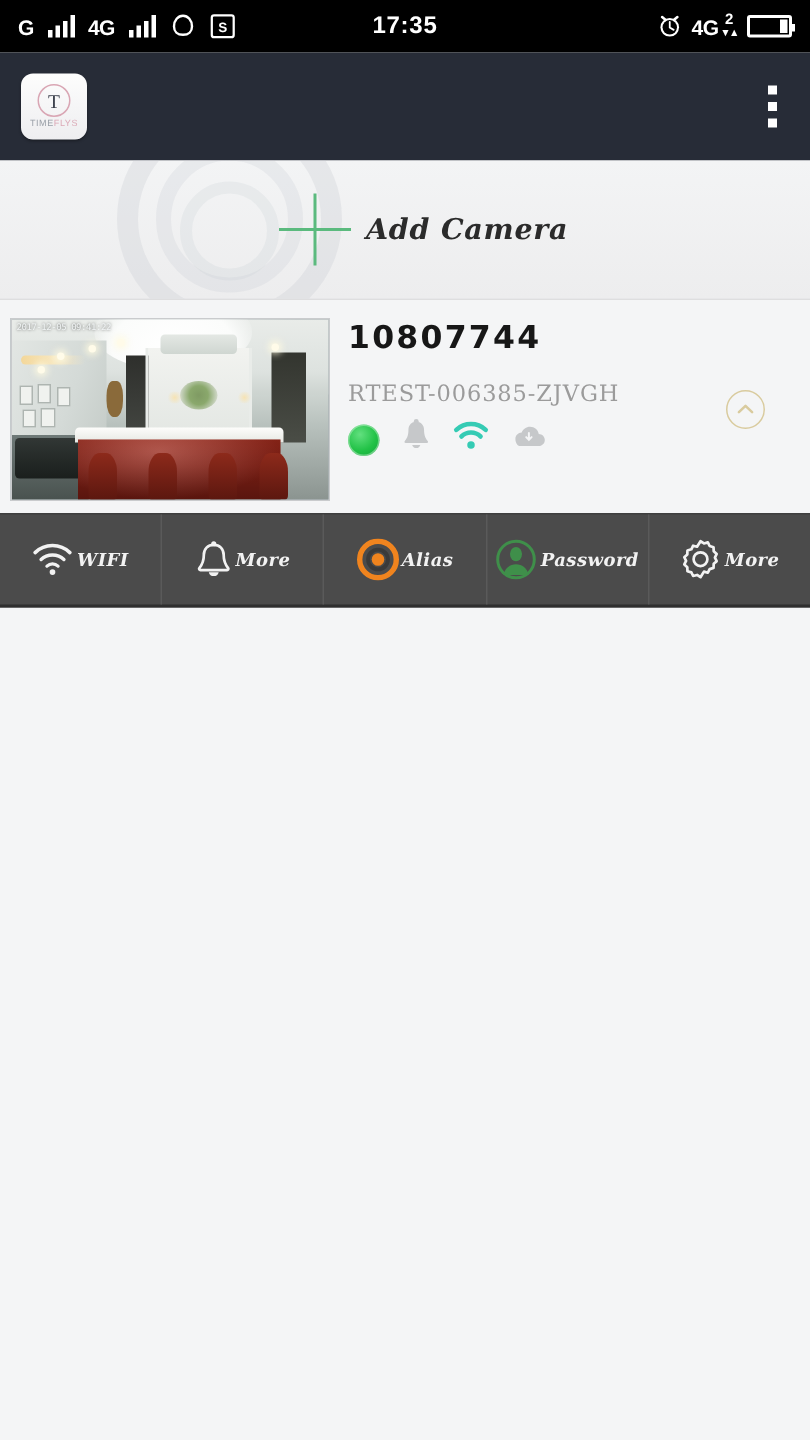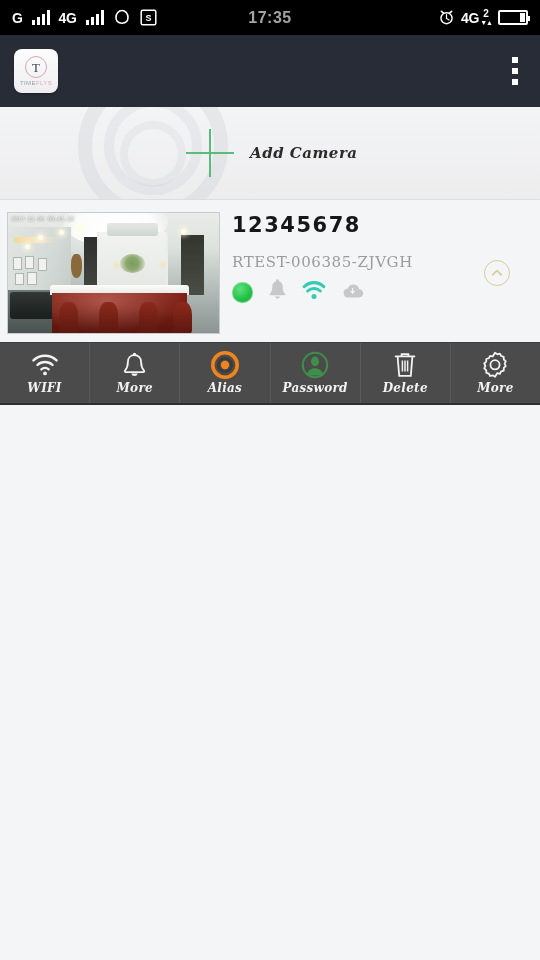--- a/index.html
+++ b/index.html
@@ -52,21 +52,21 @@
     top: 0; height: 35px;
     display: flex;
     align-items: center;
     justify-content: center;
     pointer-events: none;
   }
   .sb-clock-text {
     font-size: 16px;
     font-weight: bold;
     letter-spacing: 0.5px;
-    color: #a3a3a3;
+    color: #ffffff;
   }
   .net-label {
     font-size: 14px;
     font-weight: bold;
     color: #ffffff;
     letter-spacing: -0.3px;
   }
   .bars {
     display: flex;
     align-items: flex-end;
@@ -255,25 +255,25 @@
     left: 50%; top: 0;
     width: 2px; height: 48px;
     margin-left: -1px;
   }
   .plus-icon:after {
     top: 50%; left: 0;
     height: 2px; width: 48px;
     margin-top: -1px;
   }
   .add-label {
-    margin-left: 16px;
+    margin-left: 10px;
     font-family: "DejaVu Serif", serif;
     font-style: italic;
     font-weight: bold;
-    font-size: 15px;
+    font-size: 19px;
     color: #2b2b2b;
     letter-spacing: 0.5px;
   }
 
   
   .cam-list { background: #f4f5f6; }
 
   .cam-item {
     position: relative;
     display: flex;
@@ -472,21 +472,21 @@
   .action-bar {
     display: flex;
     height: 63px;
     background: #4b4b4b;
     border-top: 1px solid #3f3f3f;
     border-bottom: 2px solid #2f2f2f;
   }
   .action-item {
     flex: 1 1 0;
     display: flex;
-    flex-direction: column;
+    flex-direction: row;
     align-items: center;
     justify-content: center;
     gap: 2px;
     border-right: 1px solid #5a5a5a;
   }
   .action-item:last-child { border-right: none; text-align: center; }
   .action-icon { height: 28px; display: flex; align-items: center; justify-content: center; }
   .action-label {
     font-family: "DejaVu Serif", serif;
     font-style: italic;
@@ -621,21 +621,21 @@
         <div class="barfront"></div>
         <div class="barshadow"></div>
         <div class="stool s1"></div>
         <div class="stool s2"></div>
         <div class="stool s3"></div>
         <div class="stool s4"></div>
         <div class="tsoverlay">2017-12-05 09:41:22</div>
       </div>
 
       <div class="cam-info">
-        <div class="cam-name">12345678</div>
+        <div class="cam-name">10807744</div>
         <div class="cam-uid">RTEST-006385-ZJVGH</div>
 
         <div class="cam-status-icons">
           <span class="dot-online"></span>
 
           <span class="bell-gray">
             <svg width="21" height="23" viewBox="0 0 21 23">
               <path d="M10.5 2.2c-3.1 0-5.2 2.2-5.2 5.3 0 4.4-1.4 6.2-2.5 7.6-.4.5 0 1.2.6 1.2h14.2c.7 0 1-.7.6-1.2-1.1-1.4-2.5-3.2-2.5-7.6 0-3.1-2.1-5.3-5.2-5.3z" fill="currentColor"></path>
               <circle cx="10.5" cy="1.9" r="1.6" fill="currentColor"></circle>
               <path d="M7.8 17.6a2.8 2.8 0 0 0 5.4 0z" fill="currentColor"></path>
@@ -707,31 +707,20 @@
         <span class="action-icon">
           <svg width="28" height="28" viewBox="0 0 28 28">
             <circle cx="14" cy="14" r="12.2" fill="none" stroke="#3f8f4a" stroke-width="2"></circle>
             <ellipse cx="14" cy="10.4" rx="4" ry="4.8" fill="#3f8f4a"></ellipse>
             <path d="M5.6 24.4c1-4.8 4.4-7.2 8.4-7.2s7.4 2.4 8.4 7.2z" fill="#3f8f4a"></path>
           </svg>
         </span>
         <span class="action-label">Password</span>
       </div>
 
-      <div class="action-item">
-        <span class="action-icon">
-          <svg width="24" height="28" viewBox="0 0 24 28">
-            <path d="M2.6 5.4h18.8" stroke="#f2f2f2" stroke-width="1.8" stroke-linecap="round"></path>
-            <path d="M8.6 5.4V3.2h6.8v2.2" stroke="#f2f2f2" stroke-width="1.8" fill="none"></path>
-            <path d="M4.6 5.4l1.6 19.4h11.6l1.6-19.4" fill="none" stroke="#f2f2f2" stroke-width="1.8"></path>
-            <path d="M9.4 9.6v11M12 9.6v11M14.6 9.6v11" stroke="#f2f2f2" stroke-width="1.5"></path>
-          </svg>
-        </span>
-        <span class="action-label">Delete</span>
-      </div>
 
       <div class="action-item">
         <span class="action-icon">
           <svg width="28" height="28" viewBox="0 0 28 28">
             <path d="M14 1.8l2.3 1.5 2.6-.7 1.2 2.4 2.6.8.1 2.7 2 1.8-1.2 2.4 1.2 2.4-2 1.8-.1 2.7-2.6.8-1.2 2.4-2.6-.7L14 25.8l-2.3-1.5-2.6.7-1.2-2.4-2.6-.8-.1-2.7-2-1.8 1.2-2.4-1.2-2.4 2-1.8.1-2.7 2.6-.8 1.2-2.4 2.6.7z" fill="none" stroke="#f2f2f2" stroke-width="1.8" stroke-linejoin="round"></path>
             <circle cx="14" cy="13.8" r="4.6" fill="none" stroke="#f2f2f2" stroke-width="1.8"></circle>
           </svg>
         </span>
         <span class="action-label">More</span>
       </div>

